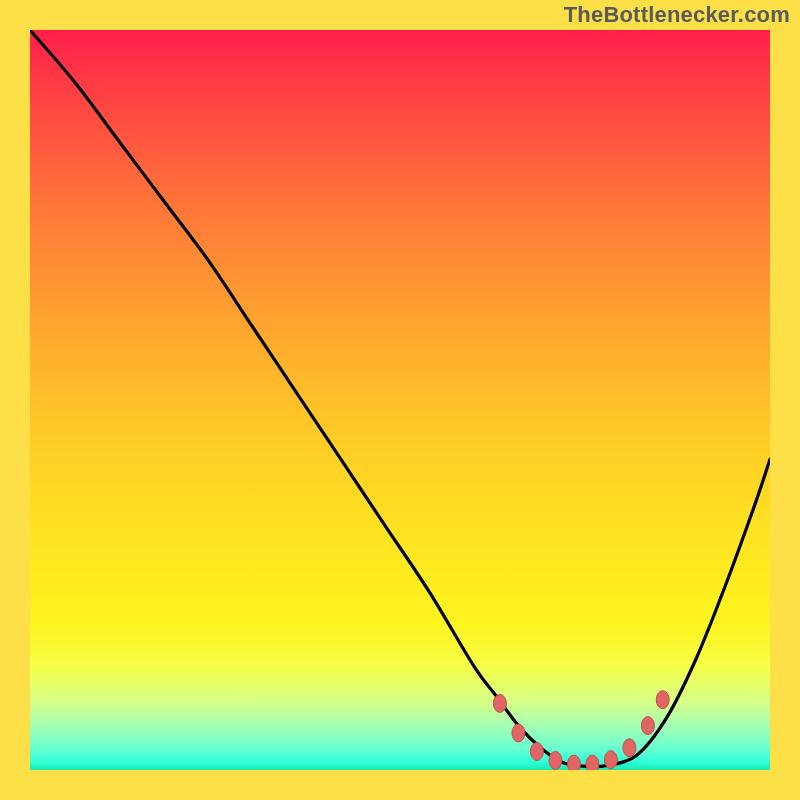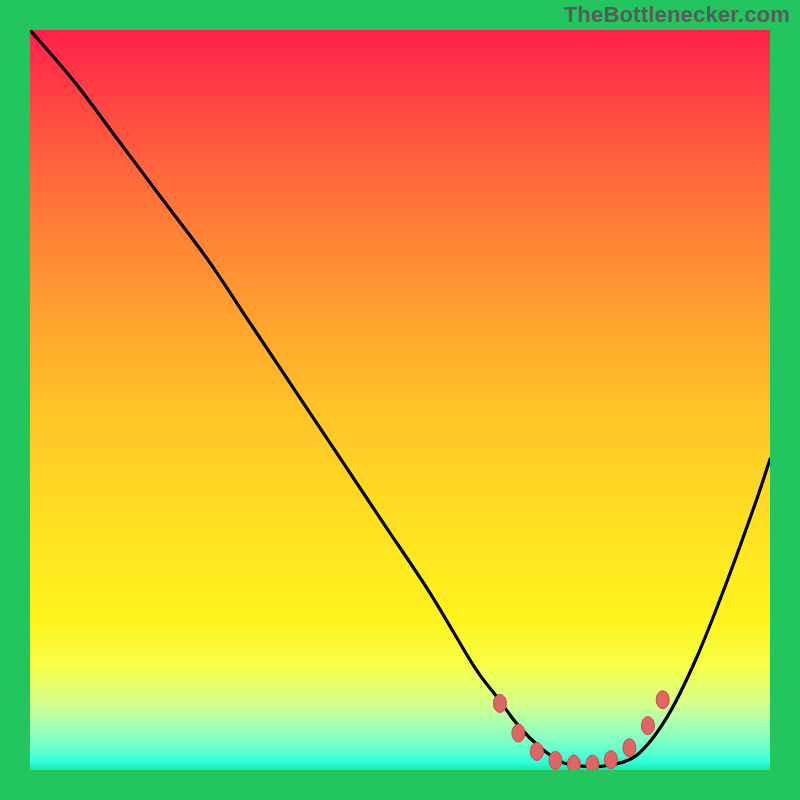--- a/index.html
+++ b/index.html
@@ -7,21 +7,21 @@
     padding: 0;
     width: 800px;
     height: 800px;
     background: #000;
     overflow: hidden;
   }
   .stage {
     position: relative;
     width: 800px;
     height: 800px;
-    background: #22c55e;
+    background: #fde047;
   }
   .watermark {
     position: absolute;
     top: 2px;
     right: 10px;
     color: #5a5a5a;
     font-family: Arial, Helvetica, sans-serif;
     font-size: 22px;
     font-weight: 600;
     letter-spacing: 0.2px;

